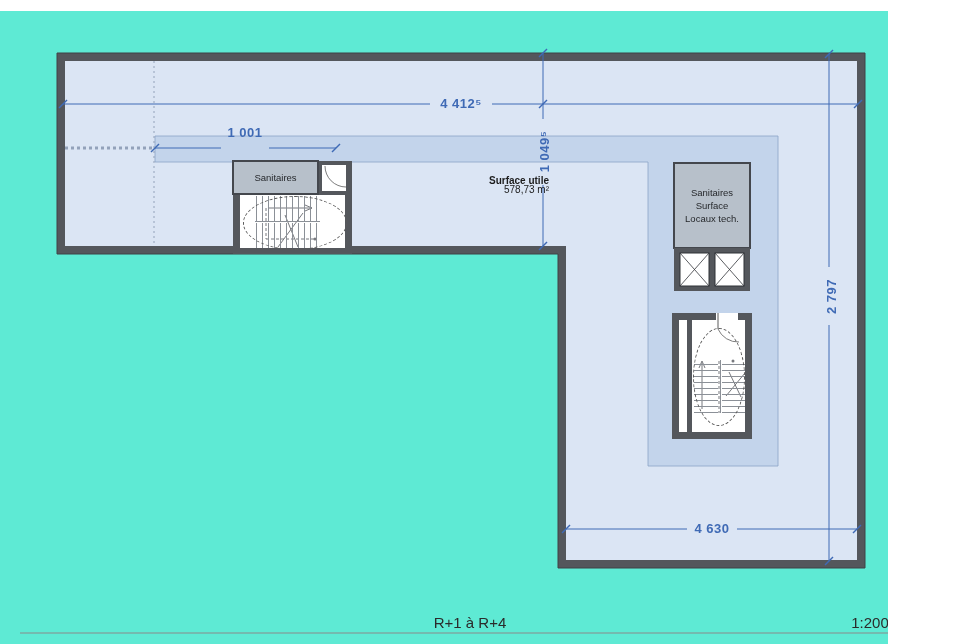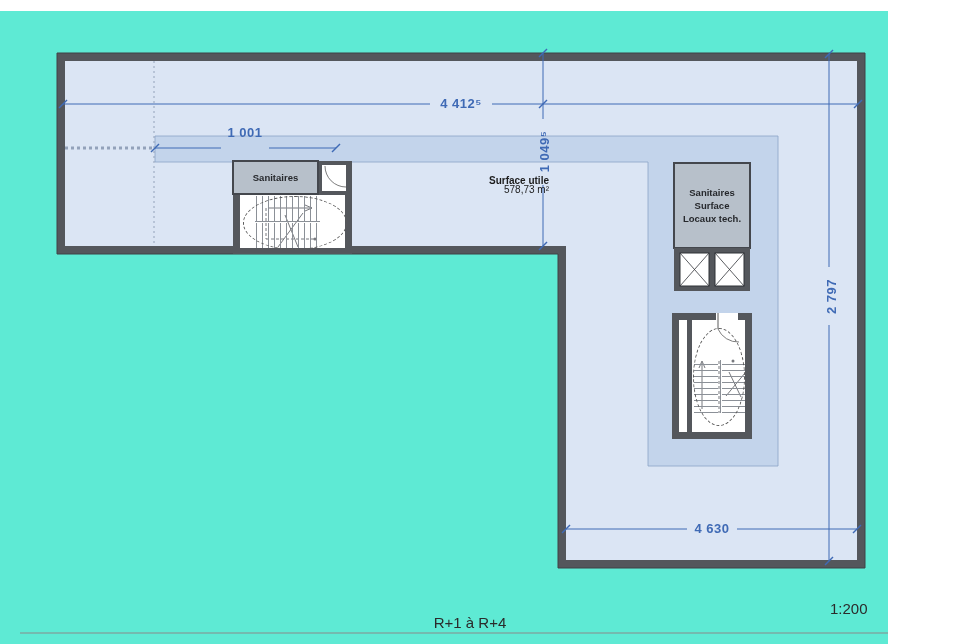--- a/index.html
+++ b/index.html
@@ -15,21 +15,21 @@
     width:100px;text-align:center;line-height:15px;white-space:nowrap;
   }
   .rot{transform:rotate(-90deg);transform-origin:center center;}
   .ellipse-dash{
     border:1px dashed #5a5a5a;border-radius:50%;box-sizing:border-box;
   }
   .treads-v{background:repeating-linear-gradient(90deg,#8b9097 0 1px,transparent 1px 6px);}
   .treads-h{background:repeating-linear-gradient(0deg,#8b9097 0 1px,transparent 1px 6px);}
   .roomlabel{
     color:#26282c;font-size:9.5px;line-height:13px;display:flex;align-items:center;
-    justify-content:center;text-align:center;flex-direction:column;font-weight:bold;
+    justify-content:center;text-align:center;flex-direction:column;
   }
   .surface{width:110px;text-align:right;color:#1c1c1c;font-size:10px;line-height:8.5px;}
   .surface .b{font-weight:bold;}
   .footer-text{color:#2b2b2b;font-size:15px;white-space:nowrap;}
 </style>
 </head>
 <body>
 
 <div class="stage">
 
@@ -129,15 +129,15 @@
     <span>Surface</span>
     <span>Locaux tech.</span>
   </div>
 
   <div class="ov surface" style="left:439px;top:166px;">
     <div class="b">Surface utile</div>
     <div>578,73 m²</div>
   </div>
 
   <div class="ov footer-text" style="left:395px;top:603px;width:150px;text-align:center;">R+1 à R+4</div>
-  <div class="ov footer-text" style="left:830px;top:589px;width:80px;text-align:left;">1:200</div>
+  <div class="ov footer-text" style="left:830px;top:603px;width:80px;text-align:center;">1:200</div>
 
 </div>
 
 </body></html>

